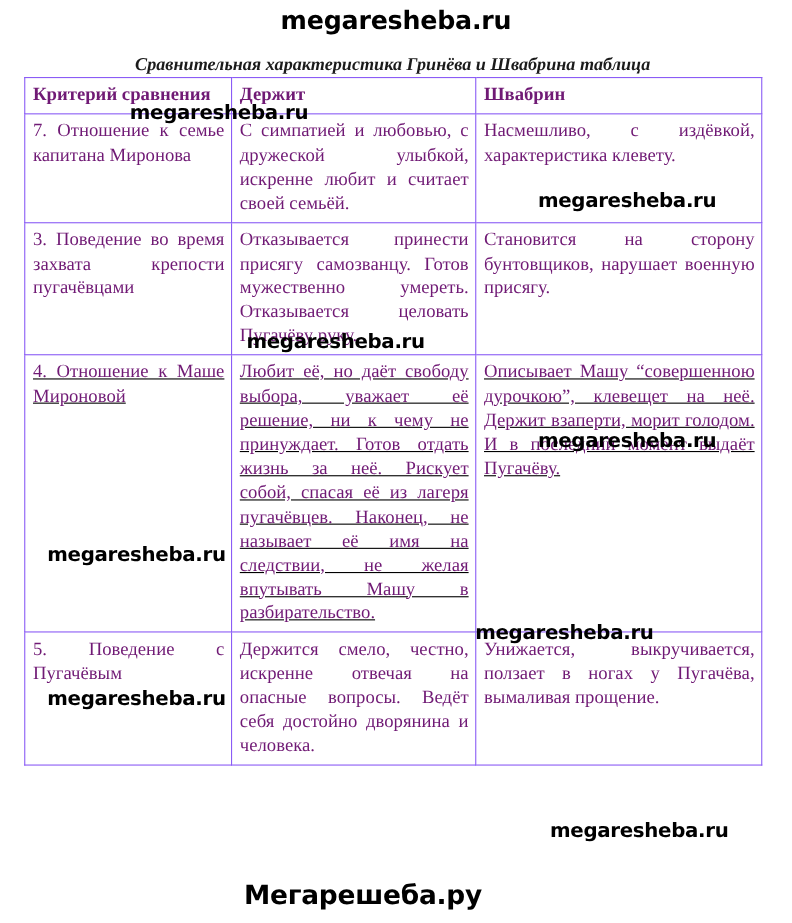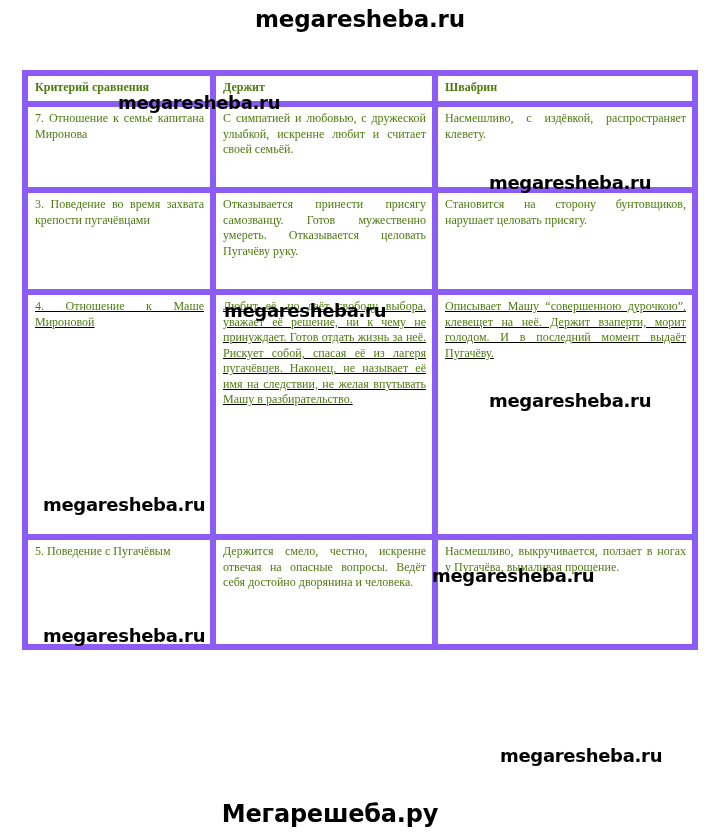--- a/index.html
+++ b/index.html
@@ -66,26 +66,26 @@
   
   .cmp-table {
     position: absolute;
     top: 70px;
     left: 22px;
     width: 670px;
     border-collapse: collapse;
     table-layout: fixed;
   }
   .cmp-table td, .cmp-table th {
-    border: 6px solid #8b5cf6;
+    border: 1px solid #8b5cf6;
     vertical-align: top;
     padding: 4px 6px 6px 7px;
-    font-size: 12px;
+    font-size: 17px;
     line-height: 1.29;
-    color: #4d7c0f;
+    color: #701a75;
     text-align: justify;
     text-align-last: left;
     hyphens: none;
   }
   .cmp-table th {
     font-weight: bold;
     text-align: left;
     text-align-last: left;
   }
   col.c-crit { width: 188px; }
@@ -125,54 +125,55 @@
   .wm7 { left: 43px;   top: 625px; }
   .wm8 { left: 500px;  top: 745px; }
 </style>
 </head>
 <body>
 
 <div class="page">
 
   <div class="top-banner">megaresheba.ru</div>
 
+  <div class="doc-title">Сравнительная характеристика Гринёва и Швабрина таблица</div>
 
   <table class="cmp-table">
     <colgroup>
       <col class="c-crit">
       <col class="c-grin">
       <col class="c-shva">
     </colgroup>
     <thead>
       <tr class="h-head">
         <th>Критерий сравнения</th>
         <th>Держит</th>
         <th>Швабрин</th>
       </tr>
     </thead>
     <tbody>
       <tr class="r1">
         <td class="cell-just">7. Отношение к семье капитана Миронова</td>
         <td class="cell-just">С симпатией и любовью, с дружеской улыбкой, искренне любит и считает своей семьёй.</td>
-        <td class="cell-just">Насмешливо, с издёвкой, распространяет клевету.</td>
+        <td class="cell-just">Насмешливо, с издёвкой, характеристика клевету.</td>
       </tr>
       <tr class="r3">
         <td class="cell-just">3. Поведение во время захвата крепости пугачёвцами</td>
         <td class="cell-just">Отказывается принести присягу самозванцу. Готов мужественно умереть. Отказывается целовать Пугачёву руку.</td>
-        <td class="cell-just">Становится на сторону бунтовщиков, нарушает целовать присягу.</td>
+        <td class="cell-just">Становится на сторону бунтовщиков, нарушает военную присягу.</td>
       </tr>
       <tr class="r4">
         <td class="cell-just">4. Отношение к Маше Мироновой</td>
         <td class="cell-just">Любит её, но даёт свободу выбора, уважает её решение, ни к чему не принуждает. Готов отдать жизнь за неё. Рискует собой, спасая её из лагеря пугачёвцев. Наконец, не называет её имя на следствии, не желая впутывать Машу в разбирательство.</td>
         <td class="cell-just">Описывает Машу “совершенною дурочкою”, клевещет на неё. Держит взаперти, морит голодом. И в последний момент выдаёт Пугачёву.</td>
       </tr>
       <tr class="r5">
         <td class="cell-just">5. Поведение с Пугачёвым</td>
         <td class="cell-just">Держится смело, честно, искренне отвечая на опасные вопросы. Ведёт себя достойно дворянина и человека.</td>
-        <td class="cell-just">Насмешливо, выкручивается, ползает в ногах у Пугачёва, вымаливая прощение.</td>
+        <td class="cell-just">Унижается, выкручивается, ползает в ногах у Пугачёва, вымаливая прощение.</td>
       </tr>
     </tbody>
   </table>
 
   <div class="wm wm-a wm1">megaresheba.ru</div>
   <div class="wm wm-a wm2">megaresheba.ru</div>
   <div class="wm wm-a wm3">megaresheba.ru</div>
   <div class="wm wm-a wm4">megaresheba.ru</div>
   <div class="wm wm-a wm5">megaresheba.ru</div>
   <div class="wm wm-a wm6">megaresheba.ru</div>

